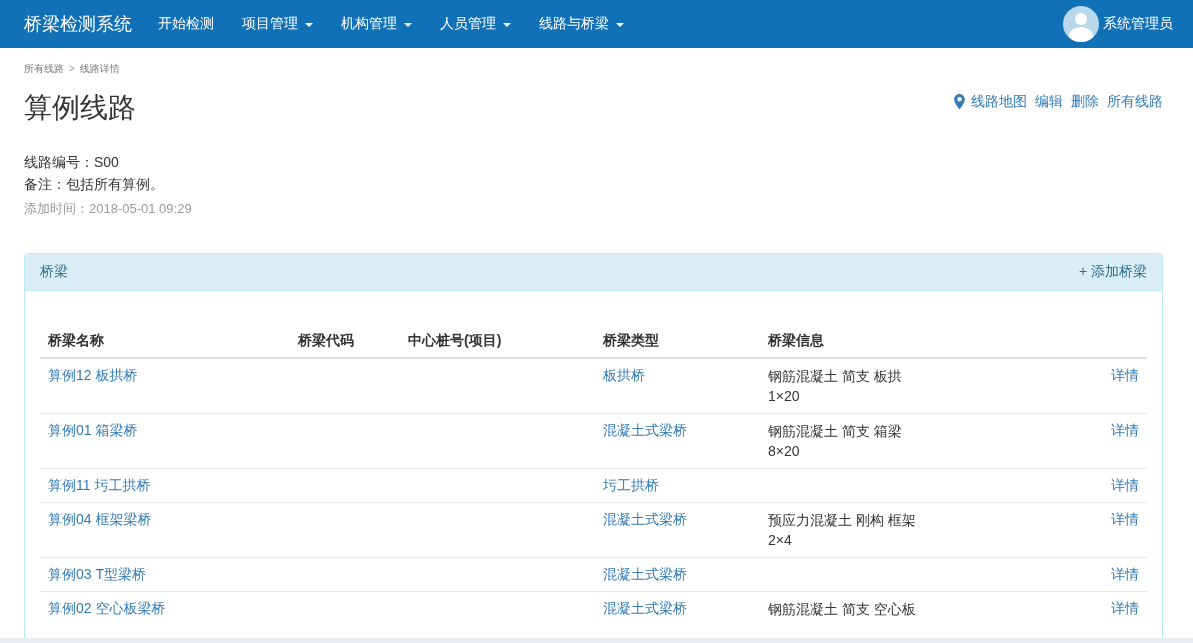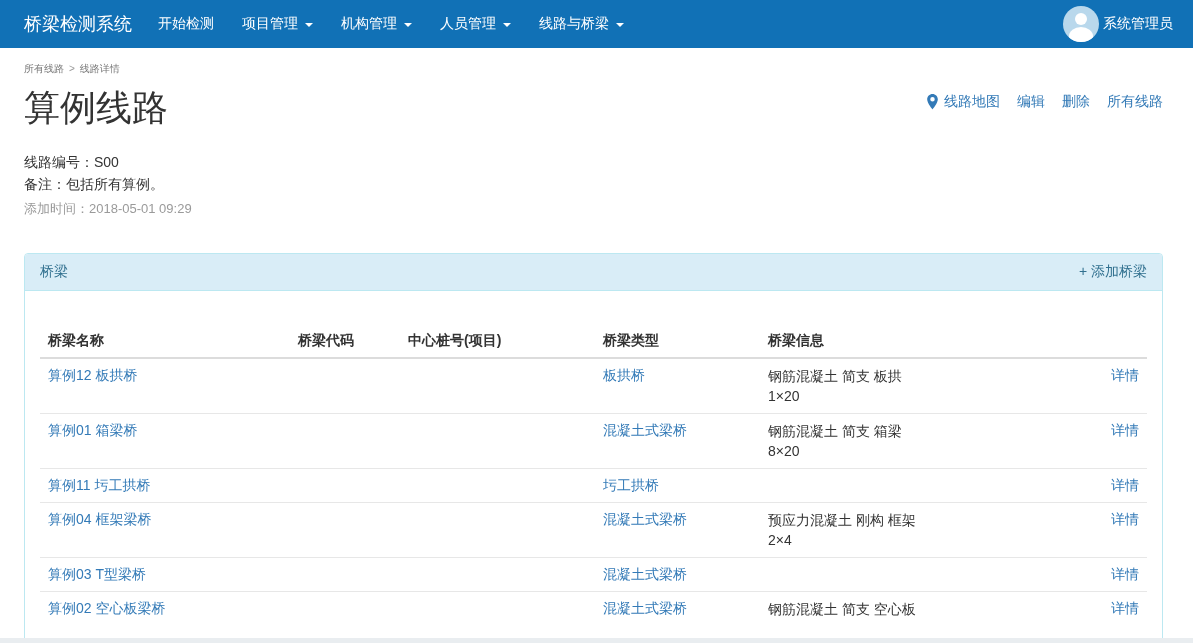--- a/index.html
+++ b/index.html
@@ -41,25 +41,25 @@
   }
   .username { color: #fff; font-size: 14px; cursor: pointer; }
 
   
   .content { padding: 0 30px 0 24px; position: relative; }
   .breadcrumb { margin-top: 14px; font-size: 10px; color: #777; }
   .breadcrumb .sep { margin: 0 5px; color: #999; }
 
   .actions {
     position: absolute; top: 31px; right: 30px;
-    display: flex; align-items: center; gap: 17px; font-size: 14px;
+    display: flex; align-items: center; gap: 8px; font-size: 14px;
   }
   .actions .with-icon { display: flex; align-items: center; gap: 5px; }
 
-  .page-title { font-size: 36px; font-weight: 400; color: #333; margin: 13px 0 0 0; line-height: 38px; }
+  .page-title { font-size: 28px; font-weight: 400; color: #333; margin: 13px 0 0 0; line-height: 38px; }
 
   .details { margin-top: 24px; font-size: 14px; line-height: 22px; color: #333; }
   .details .row { white-space: nowrap; }
   .details .added { color: #9a9a9a; font-size: 13px; margin-top: 3px; }
 
   
   .panel { margin-top: 33px; border: 1px solid #bce8f1; border-radius: 4px; background: #fff; }
   .panel-heading {
     background: #d9edf7; color: #31708f; padding: 9px 15px;
     display: flex; justify-content: space-between; align-items: center;

